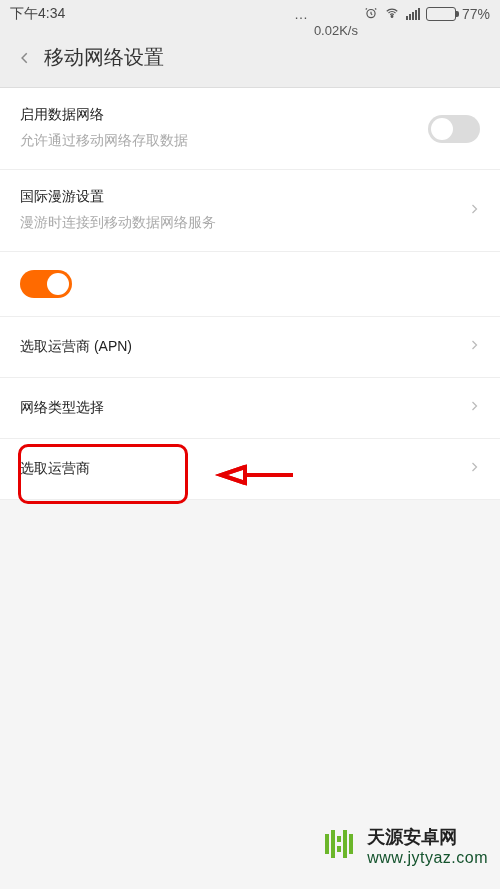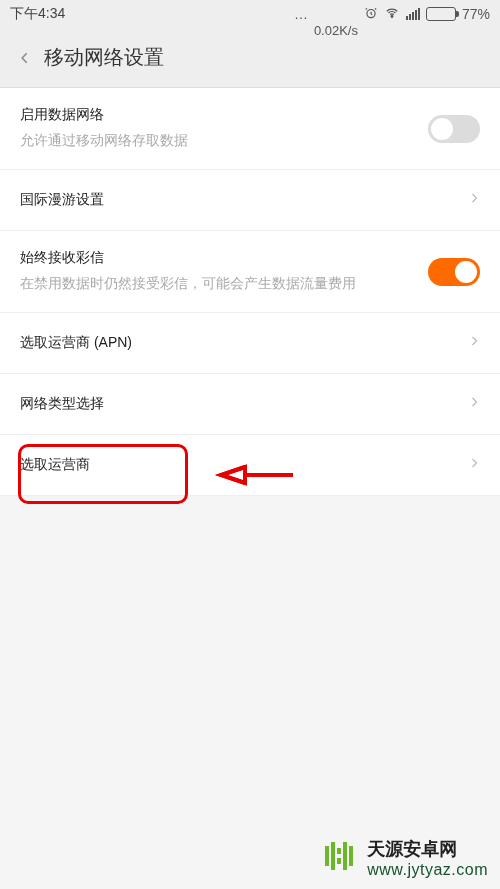--- a/index.html
+++ b/index.html
@@ -70,21 +70,21 @@
   }
   .red-arrow {
     position: absolute;
     left: 215px;
     top: 455px;
     pointer-events: none;
   }
   .watermark {
     position: absolute;
     right: 12px;
-    bottom: 10px;
+    bottom: 22px;
     display: flex;
     align-items: center;
     gap: 8px;
     justify-content: space-between;
   }
   .wm-text { text-align: left; }
   .wm-title { font-size: 18px; font-weight: bold; color: #222; }
   .wm-url   { font-size: 16px; color: #14532d; letter-spacing: 0.5px; }
   .signal-bars { display: inline-flex; align-items: flex-end; gap: 1px; height: 12px; }
   .signal-bars span { width: 2px; background: #555; }
@@ -154,33 +154,30 @@
       <div class="item-sub">允许通过移动网络存取数据</div>
     </div>
     <div class="toggle off">
         <div class="knob"></div>
       </div>
   </div>
 
   <div class="item">
     <div class="item-body">
       <div class="item-title">国际漫游设置</div>
-    </div>
-    <span>
-      <svg width="12" height="20" viewBox="0 0 24 24" fill="none" stroke="#bbb" stroke-width="2.5">
-          <polyline points="9 4 17 12 9 20"></polyline>
-        </svg>
-    </span>
-  </div>
-
-  <div class="item">
-    <div class="item-body">
-      <div class="item-title">始终接收彩信</div>
-      <div class="item-sub narrow">在禁用数据时仍然接受彩信，可能会产生数据流量费用</div>
-    </div>
+      <div class="item-sub">漫游时连接到移动数据网络服务</div>
+    </div>
+    <span>
+      <svg width="12" height="20" viewBox="0 0 24 24" fill="none" stroke="#bbb" stroke-width="2.5">
+          <polyline points="9 4 17 12 9 20"></polyline>
+        </svg>
+    </span>
+  </div>
+
+  <div class="item">
     <div class="toggle on">
         <div class="knob"></div>
       </div>
   </div>
 
   <div class="item">
     <div class="item-body">
       <div class="item-title">选取运营商 (APN)</div>
     </div>
     <span>

